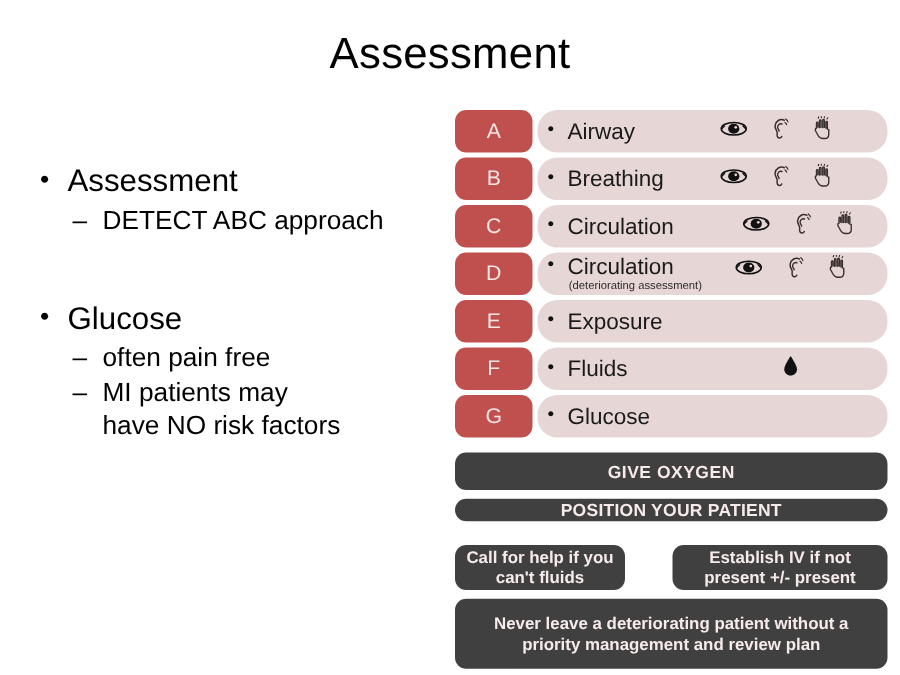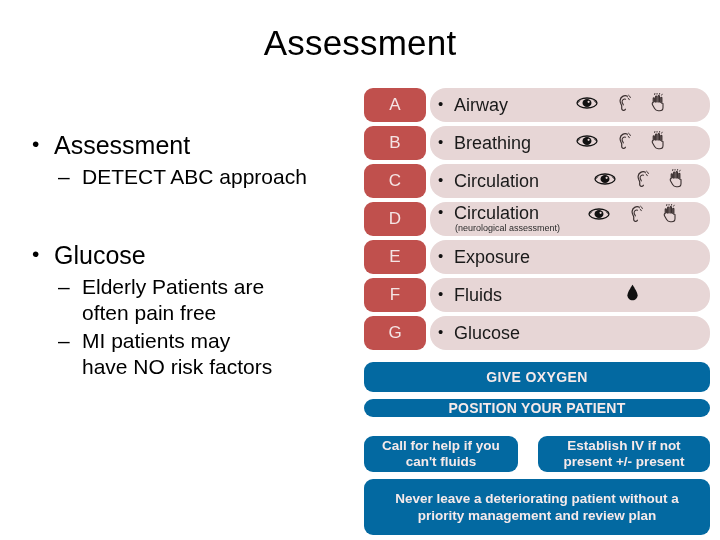--- a/index.html
+++ b/index.html
@@ -147,21 +147,21 @@
   }
   .abc-icons.senses { left: 146px; top: 5px; }
   .abc-icons.drop   { left: 196px; top: 6px; }
   .icon-svg { display: block; }
 
   
   .action-bar {
     position: absolute;
     left: 2px;
     right: 2px;
-    background: #0369a1;
+    background: #404040;
     border-radius: 9px;
     color: #f6eaea;
     display: flex;
     align-items: center;
     justify-content: center;
     text-align: center;
     font-weight: bold;
   }
   #bar-oxygen {
     top: 274px;
@@ -173,21 +173,21 @@
     top: 311px;
     height: 18px;
     font-size: 14px;
     letter-spacing: 0.2px;
   }
   #bar-call-help {
     top: 348px;
     height: 36px;
     left: 2px;
     right: auto;
-    width: 154px;
+    width: 136px;
     font-size: 13.5px;
     line-height: 16px;
   }
   #bar-establish-iv {
     top: 348px;
     left: auto;
     right: 2px;
     width: 172px;
     height: 36px;
     font-size: 13.5px;
@@ -212,21 +212,20 @@
     <div class="bullet-l1">Assessment</div>
     <div class="bullet-l2">
       <span class="cont">DETECT ABC approach</span>
     </div>
   </div>
 
   <div id="pitfalls-group">
     <div class="bullet-l1">Glucose</div>
 
     <div class="bullet-l2">
-      <span class="cont">Elderly Patients are</span>
       <span class="cont">often pain free</span>
     </div>
 
     <div class="bullet-l2">
       <span class="cont">MI patients may</span>
       <span class="cont">have NO risk factors</span>
     </div>
   </div>
 
 </div>
@@ -329,21 +328,21 @@
         </span>
       </div>
     </div>
     <div class="abc-badge">C</div>
   </div>
 
   <div class="abc-row">
     <div class="abc-bar">
       <div class="abc-label with-sub">
         <span>Circulation</span>
-        <span class="abc-sub">(neurological assessment)</span>
+        <span class="abc-sub">(deteriorating assessment)</span>
       </div>
       <div class="abc-icons senses" style="left:158px; top:2px;">
         <span>
           <svg class="icon-svg" width="22" height="14" viewBox="0 0 22 14">
             <ellipse cx="11" cy="7" rx="10" ry="5" fill="none" stroke="#111" stroke-width="1.3"></ellipse>
             <ellipse cx="11" cy="7" rx="4.5" ry="4" fill="#111"></ellipse>
             <circle cx="12.6" cy="5.8" r="1.1" fill="#e7d6d6"></circle>
             <path d="M1.5 7 L4 4.5 M20.5 7 L18 4.5" stroke="#111" stroke-width="1"></path>
           </svg>
         </span>

